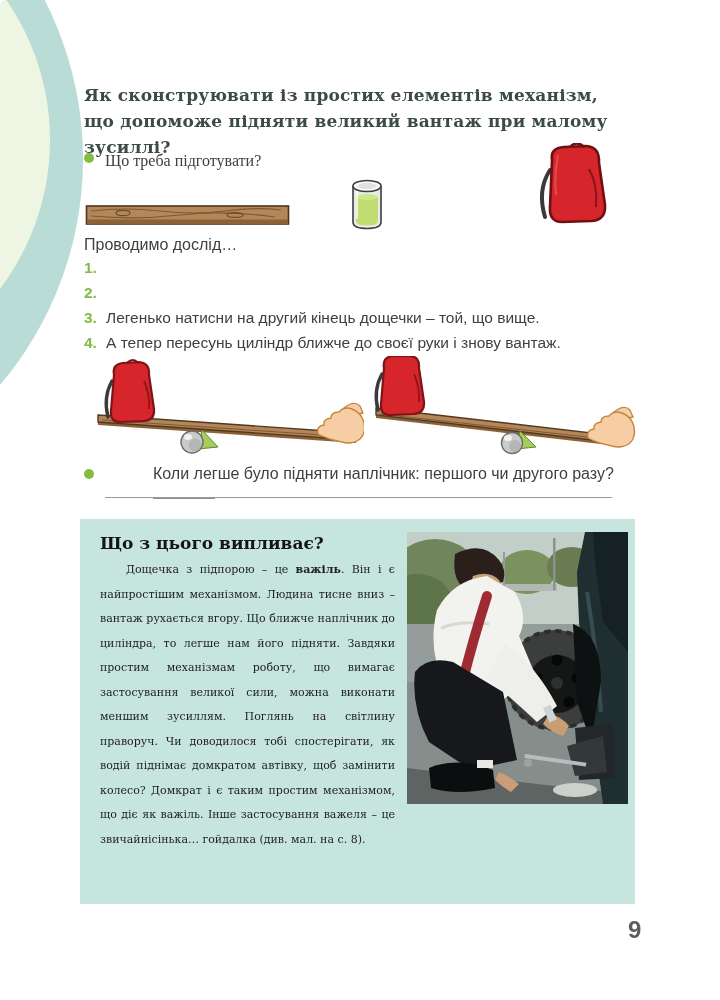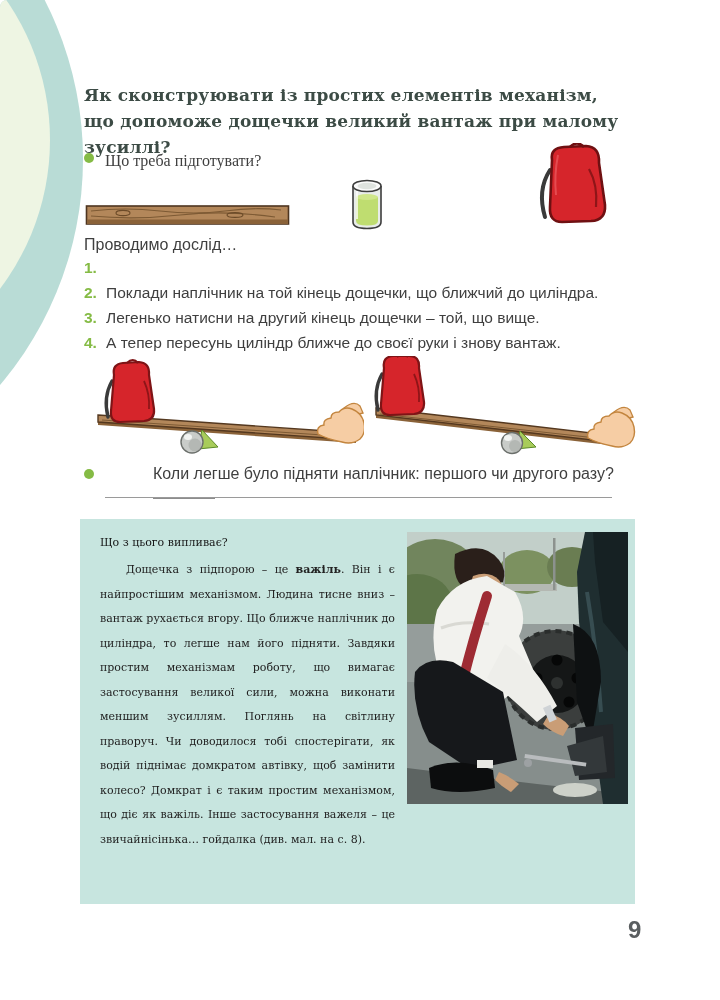--- a/index.html
+++ b/index.html
@@ -37,37 +37,37 @@
 
   .q2 { top:464px; width:540px; }
   .q2-line { font-size:16px; color:#3f3f3f; line-height:20px;margin-left:48px; }
   .blank-inline { display:inline-block; width:62px; border-bottom:1px solid #8c8c8c; height:14px; }
   .blank-full { position:absolute; left:105px; top:497px; width:507px; border-bottom:1px solid #9a9a9a; height:1px; }
 
   .conclusion-box { position:absolute; left:80px; top:519px; width:555px; height:385px;
     background:#c7e5df; padding:11px 7px 14px 20px;
     font-family:"DejaVu Serif","Liberation Serif",serif; color:#222; }
   .photo-wrap { float:right; width:221px; height:272px; margin:2px 0 8px 12px; }
-  .conclusion-heading { font-size:11px; font-weight:normal; color:#141414; line-height:26px; margin-bottom:2px; }
+  .conclusion-heading { font-size:17px; font-weight:bold; color:#141414; line-height:26px; margin-bottom:2px; }
   .conclusion-text { font-size:11px; line-height:24.5px; text-align:justify; text-indent:26px; padding-right:8px; }
   .conclusion-text .bold { font-weight:bold; }
 
   .page-num { position:absolute; left:628px; top:916px; font-size:24px; font-weight:bold; color:#5a5e60; }
 </style>
 </head>
 <body>
 
 <div class="page">
 
   <div class="deco-ring"></div>
   <div class="deco-inner"></div>
 
   <div class="title">
     <div>Як сконструювати із простих елементів механізм,</div>
-    <div>що допоможе дощечки великий вантаж при малому зусиллі?</div>
+    <div>що допоможе підняти великий вантаж при малому зусиллі?</div>
   </div>
 
   <div class="bullet-row prepare">
     <span class="dot"></span>
     <div class="prepare-text">
       <div>Що треба підготувати?</div>
     </div>
   </div>
 
   <svg class="materials-plank" width="205" height="24" viewBox="0 0 205 24">
@@ -97,21 +97,20 @@
   </svg>
 
   <div class="exp-intro">Проводимо дослід…</div>
 
   <div class="steps">
     <div class="step">
       <span class="step-num">1.</span>
     </div>
     <div class="step">
       <span class="step-num">2.</span>
-      <span>Поклади наплічник на той кінець дощечки, що ближчий до циліндра.</span>
     </div>
     <div class="step">
       <span class="step-num">3.</span>
       <span>Легенько натисни на другий кінець дощечки – той, що вище.</span>
     </div>
     <div class="step">
       <span class="step-num">4.</span>
       <span>А тепер пересунь циліндр ближче до своєї руки і знову вантаж.</span>
     </div>
   </div>

